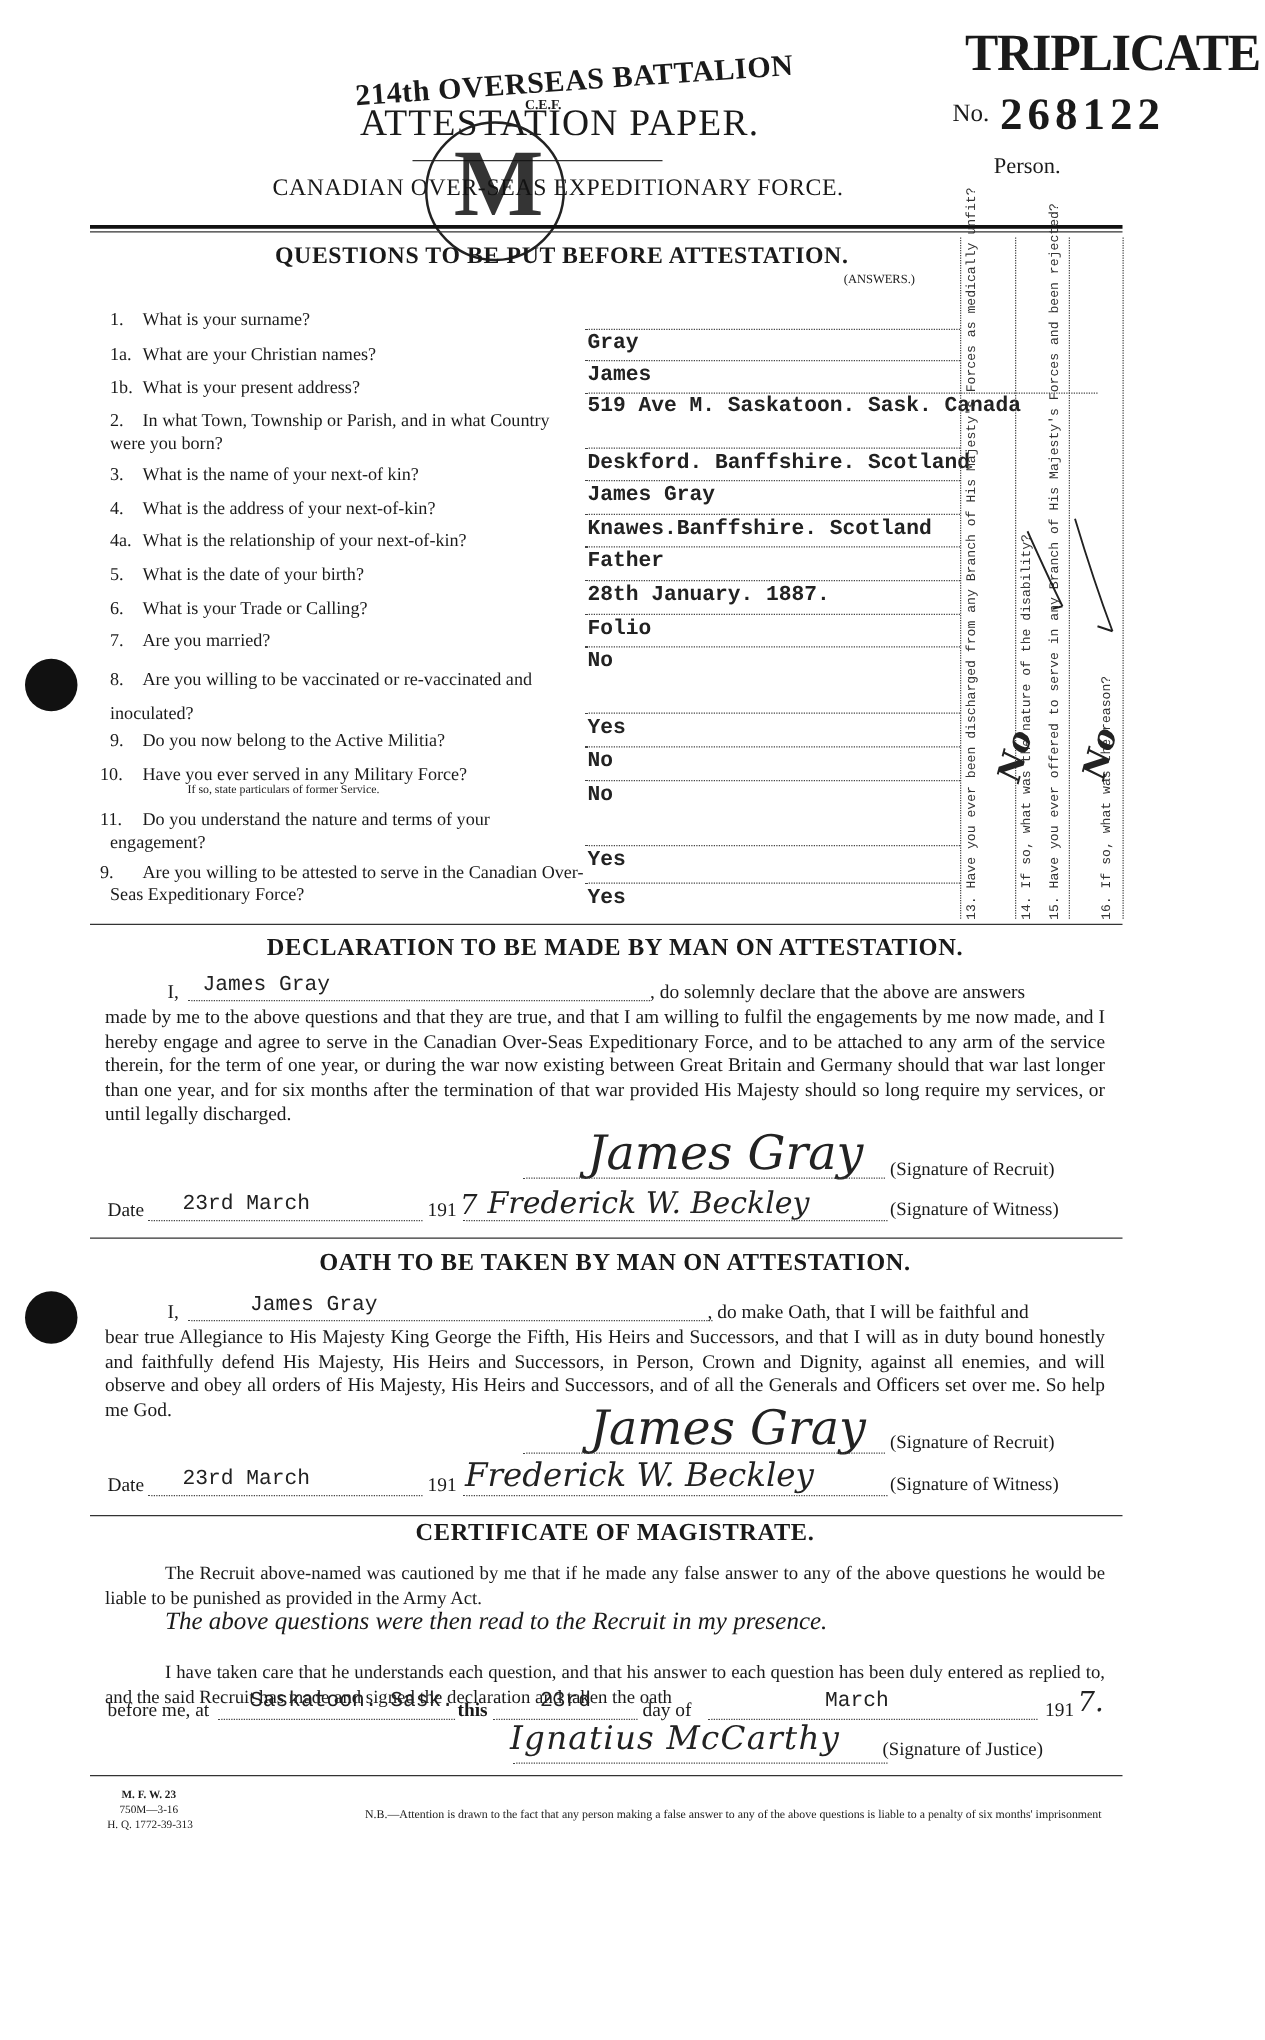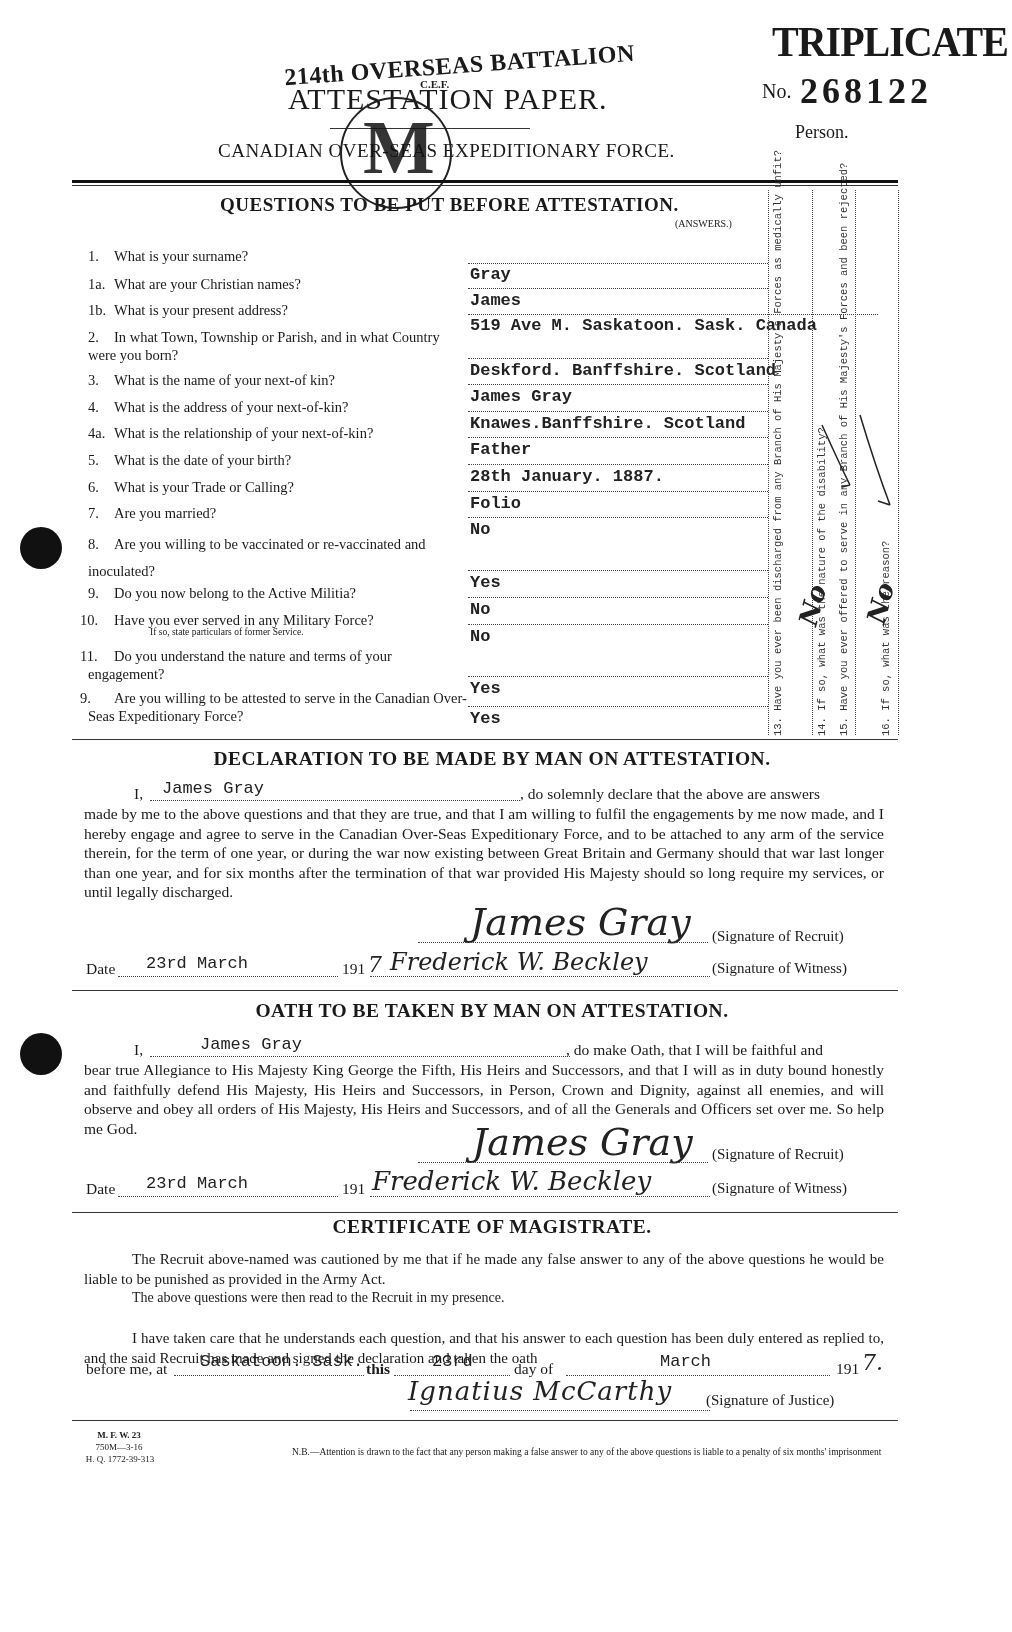--- a/index.html
+++ b/index.html
@@ -170,21 +170,21 @@
 <div class="dots" style="left:118px; top:1196px; width:220px;"></div>
 <div class="abs serif" style="left:342px; top:1180px; font-size:15.5px;">191</div>
 <div class="abs hand" style="left:372px; top:1166px; font-size:26px;">Frederick W. Beckley</div>
 <div class="dots" style="left:370px; top:1196px; width:340px;"></div>
 <div class="abs sig-label" style="left:712px; top:1180px;">(Signature of Witness)</div>
 
 <div class="rule thin" style="left:72px; top:1212px; width:826px; border-top-width:1.5px;"></div>
 
 <div class="heading" style="top:1216px; font-size:19.5px; left:-14px;">CERTIFICATE OF MAGISTRATE.</div>
 <div class="para" style="top:1250px; text-indent:48px; font-size:15px;">The Recruit above-named was cautioned by me that if he made any false answer to any of the above questions he would be liable to be punished as provided in the Army Act.</div>
-<div class="para" style="top:1288px; text-indent:48px; font-size:14px;">The above questions were then read to the Recruit in my presence.</div>
+<div class="para" style="top:1288px; text-indent:48px; font-size:20px;font-style:italic;">The above questions were then read to the Recruit in my presence.</div>
 <div class="para" style="top:1307px; text-indent:48px; font-size:15px;margin-top:22px;">I have taken care that he understands each question, and that his answer to each question has been duly entered as replied to, and the said Recruit has made and signed the declaration and taken the oath</div>
 
 <div class="abs serif" style="left:86px; top:1360px; font-size:15.5px;">before me, at</div>
 <div class="abs mono" style="left:200px; top:1352px; font-size:17px; font-weight:normal;">Saskatoon. Sask.</div>
 <div class="dots" style="left:174px; top:1375px; width:190px;"></div>
 <div class="abs serif" style="left:366px; top:1360px; font-size:15.5px;font-weight:bold;">this</div>
 <div class="abs mono" style="left:432px; top:1352px; font-size:17px; font-weight:normal;">23rd</div>
 <div class="dots" style="left:394px; top:1375px; width:116px;"></div>
 <div class="abs serif" style="left:514px; top:1360px; font-size:15.5px;">day of</div>
 <div class="abs mono" style="left:660px; top:1352px; font-size:17px; font-weight:normal;">March</div>

